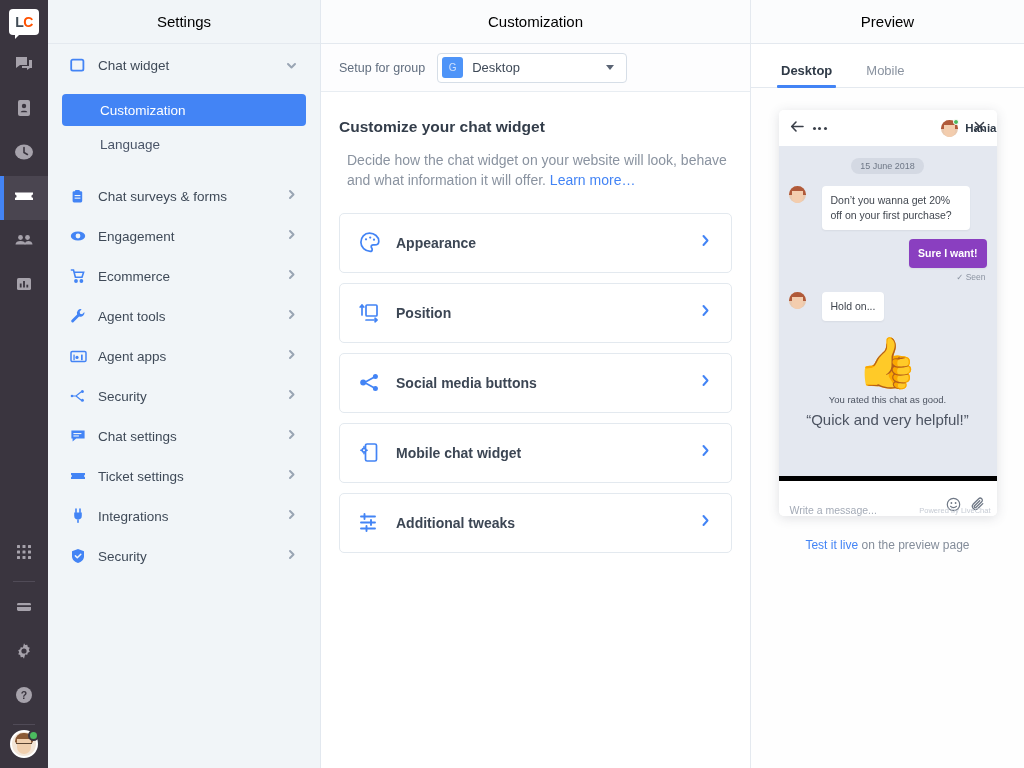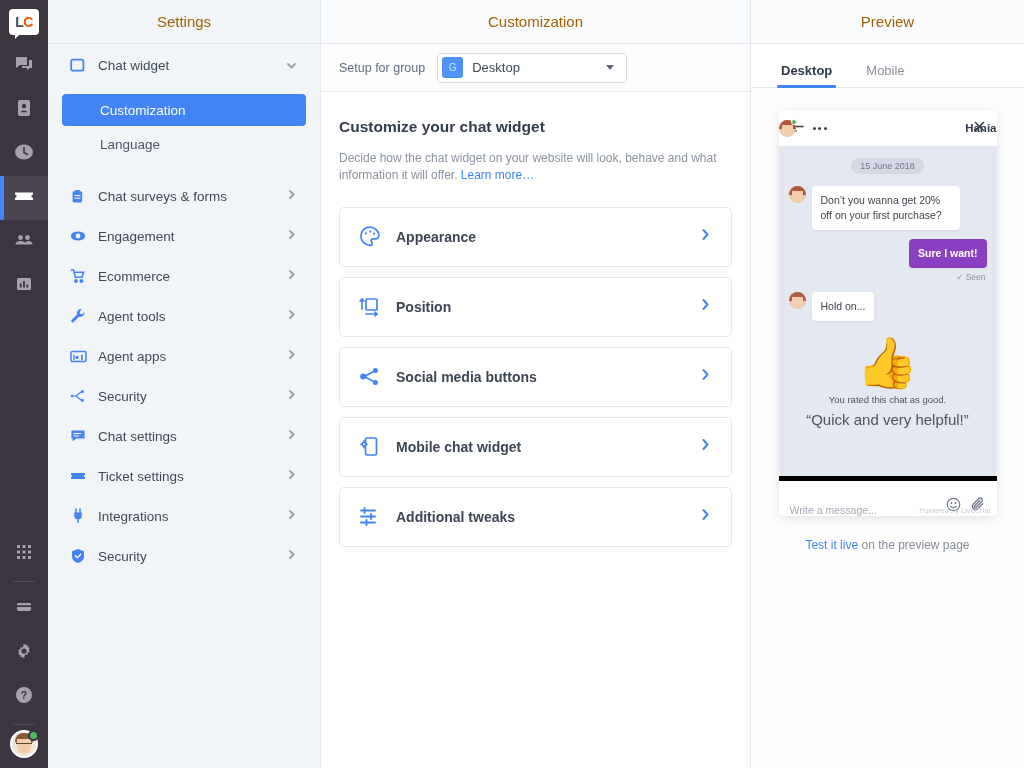--- a/index.html
+++ b/index.html
@@ -76,21 +76,21 @@
   
   .sidebar {
     width: 273px; flex: 0 0 273px; height: 768px;
     background: #f1f5f8; border-right: 1px solid #e2e8ef;
     display: flex; flex-direction: column;
   }
   .panel-head {
     height: 44px; display: flex; align-items: center; justify-content: center;
     border-bottom: 1px solid #e4e9ef; flex: 0 0 44px;
   }
-  .panel-head .t { font-size: 15px; color: #a16207; font-weight: 400; }
+  .panel-head .t { font-size: 15px; color: #000000; font-weight: 400; }
 
   .side-body { padding-top: 14px; }
   .side-group-head {
     display: flex; align-items: flex-start; height: 30px;
     padding: 0 22px 0 22px; cursor: pointer;
   }
   .side-group-head .ico { width: 22px; display: flex; align-items: center; }
   .side-group-head .lbl {
     flex: 1; font-size: 13.5px; color: #3f4a58; padding-left: 6px;
   }
@@ -133,21 +133,21 @@
   }
   .select .val { flex: 1; font-size: 13px; color: #3f4a58; }
   .select .caret {
     width: 0; height: 0; border-left: 4.5px solid transparent;
     border-right: 4.5px solid transparent; border-top: 5px solid #5a6474;
     margin-right: 8px;
   }
 
   .center-body { padding: 26px 18px 0 18px; }
   .ctitle { font-size: 15.5px; font-weight: bold; color: #333d4a; margin-bottom: 14px; }
-  .cdesc { font-size: 12px; color: #8a93a0; line-height: 1.45; margin-bottom: 22px; }
+  .cdesc { font-size: 14px; color: #8a93a0; line-height: 1.45; margin-bottom: 22px; margin-left: 8px; }
   .cdesc a { color: #4384f5; text-decoration: none; }
 
   .card {
     height: 60px; border: 1px solid #e3e9ef; border-radius: 5px;
     display: flex; align-items: center; padding: 0 18px; margin-bottom: 10px;
     cursor: pointer; background: #fff;
   }
   .card .cico { width: 34px; display: flex; align-items: center; }
   .card .clbl { flex: 1; font-size: 14px; font-weight: bold; color: #3c4654; padding-left: 4px; }
   .card .carrow { stroke: #4384f5; stroke-width: 2; fill: none; stroke-linecap: round; stroke-linejoin: round; }
@@ -180,21 +180,21 @@
   }
   .w-head {
     height: 36px; background: #fff; display: flex; align-items: center;
     padding: 0 11px; position: relative;
   }
   .w-head .back { stroke: #3a3f49; stroke-width: 1.6; fill: none; stroke-linecap: round; stroke-linejoin: round; }
   .w-dots { margin-left: 8px; display: flex; gap: 2.5px; }
   .w-dots i { width: 3px; height: 3px; border-radius: 50%; background: #3a3f49; display:block; }
   .w-agent {
     position: absolute; left: 0; right: 0; top: 0; height: 36px;
-    display: flex; align-items: center; justify-content: space-between; gap: 7px;
+    display: flex; align-items: center; justify-content: flex-end; gap: 7px;
     pointer-events: none;
   }
   .w-ava {
     width: 17px; height: 17px; border-radius: 50%; background: #e8c9b0;
     position: relative; overflow: visible; flex: 0 0 17px;
   }
   .w-ava .h { position:absolute; top:0; left:0; width:17px; height:9px; background:#b05a3a; border-radius:9px 9px 0 0; }
   .w-ava .f { position:absolute; top:5px; left:3px; width:11px; height:12px; background:#f3cdae; border-radius:0 0 6px 6px; }
   .w-ava .on {
     position:absolute; right:-1px; top:-1px; width:6px; height:6px;
@@ -204,21 +204,21 @@
   .w-close { margin-left: auto; stroke: #3a3f49; stroke-width: 1.6; stroke-linecap: round; }
 
   .w-body {
     background: #e4e8f0; padding: 10px 10px 4px 10px;
     min-height: 330px; position: relative;
   }
   .w-date {
     margin: 2px auto 12px auto; background: #d4d9e3; color: #6e7786;
     font-size: 9px; padding: 3px 9px; border-radius: 9px; width: fit-content;
   }
-  .msg-row { display: flex; align-items: flex-start; margin-bottom: 9px; gap: 6px; }
+  .msg-row { display: flex; align-items: flex-start; margin-bottom: 9px; gap: 16px; }
   .msg-row.right { justify-content: flex-end; }
   .bubble {
     background: #fff; border-radius: 4px; padding: 7px 9px;
     font-size: 10.5px; color: #40464f; line-height: 1.42; max-width: 148px;
     box-shadow: 0 1px 2px rgba(40,50,70,0.07);
   }
   .bubble.me { background: #8a3fc0; color: #fff; font-weight: bold; }
   .seen {
     text-align: right; font-size: 8.5px; color: #8b93a1; margin: -5px 1px 10px 0;
   }

